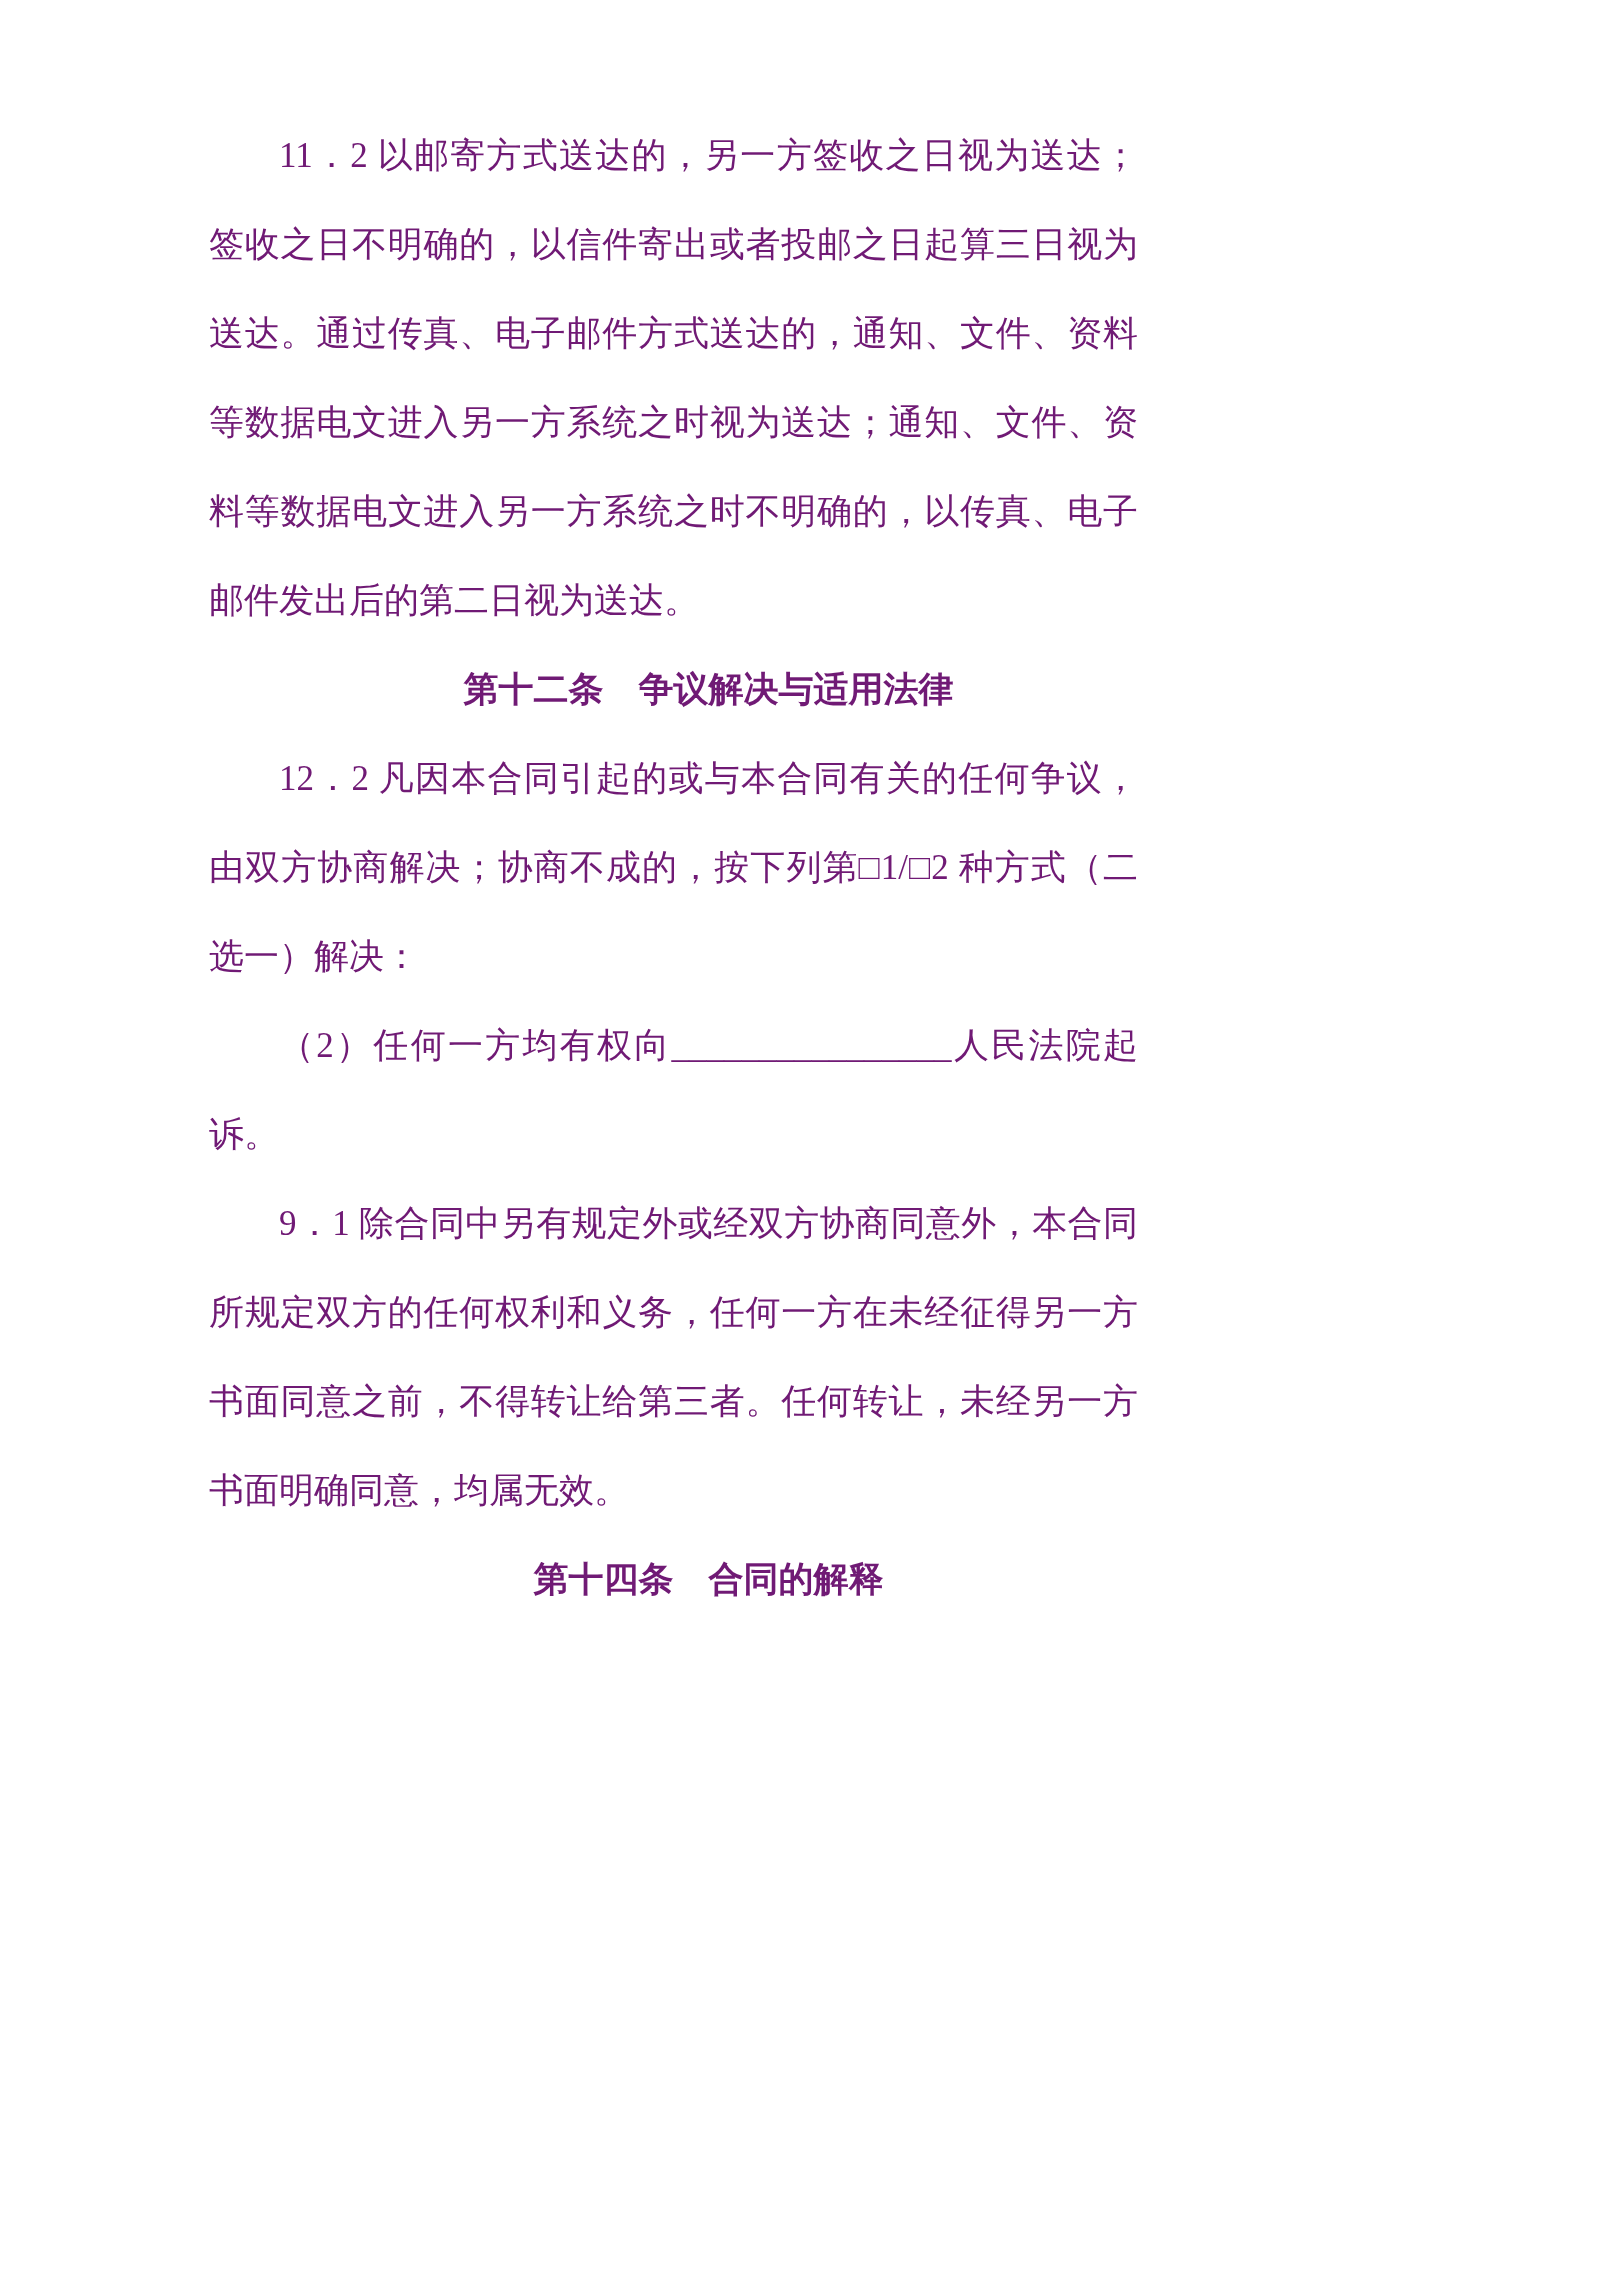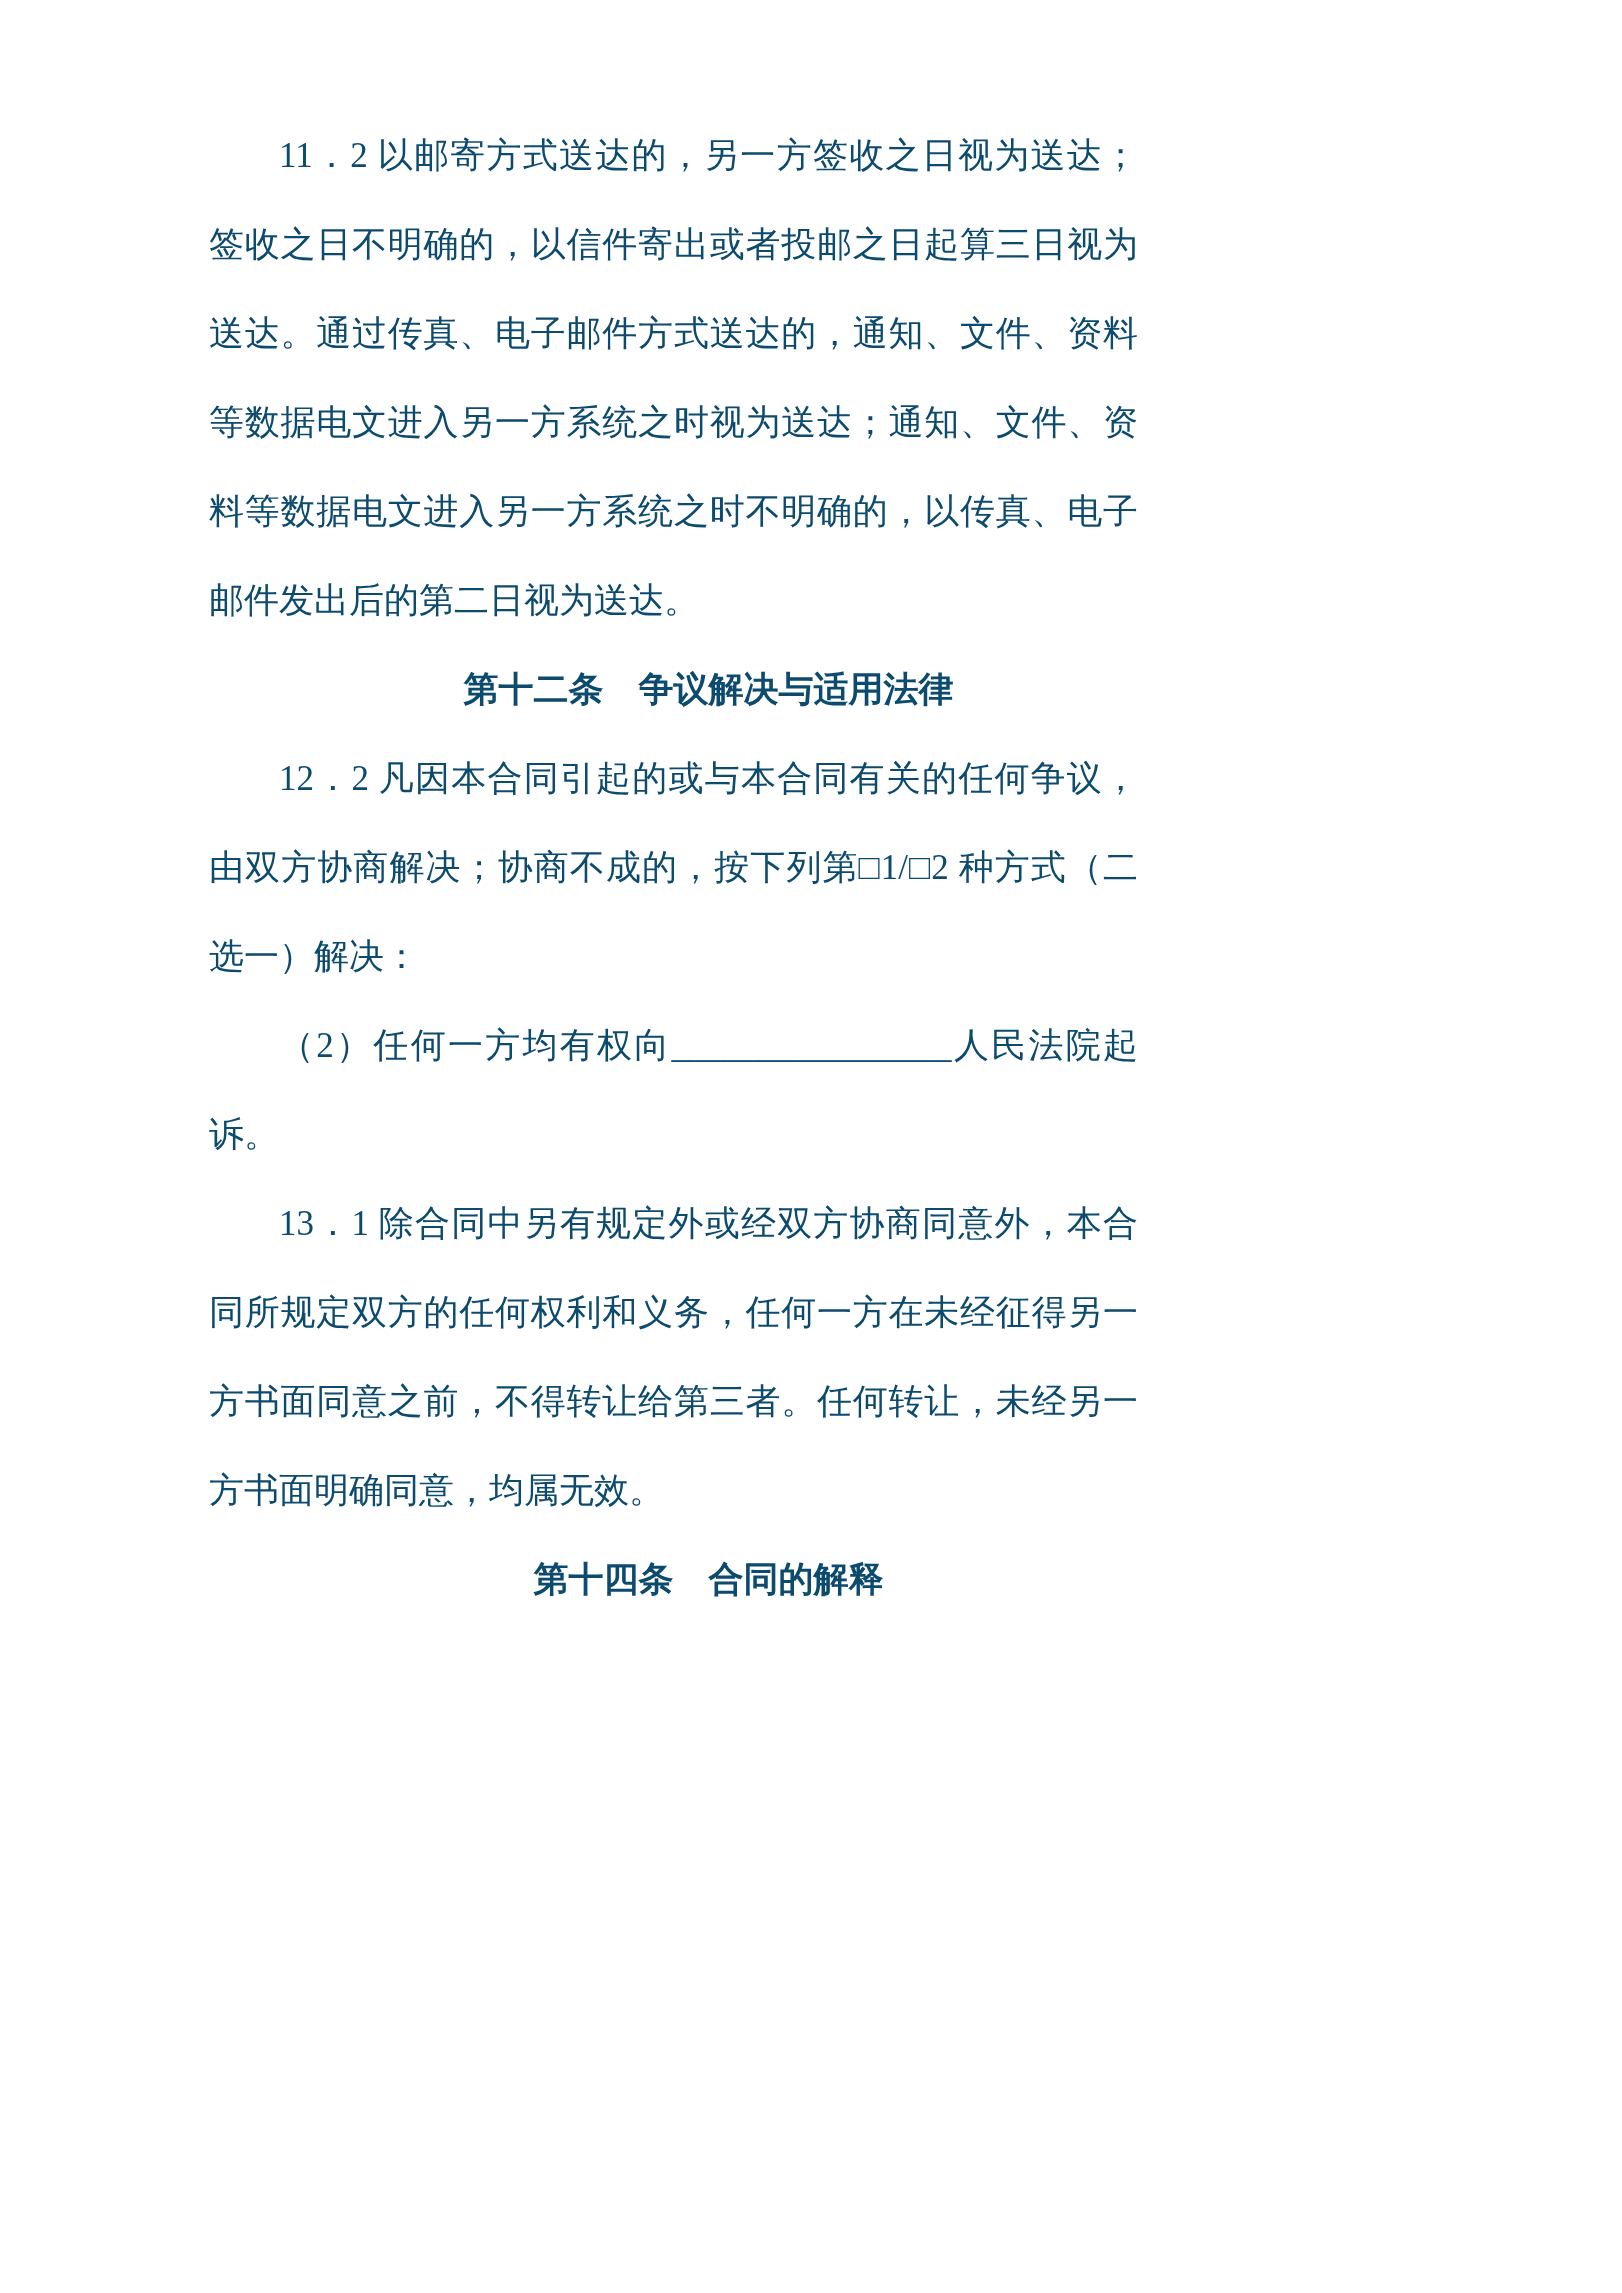--- a/index.html
+++ b/index.html
@@ -7,21 +7,21 @@
     padding: 0;
     background: #ffffff;
   }
   .page {
     position: relative;
     width: 1329px;
     height: 2294px;
     box-sizing: border-box;
     padding: 111px 191px 0 209px;
     background: #ffffff;
-    color: #0c4a6e;
+    color: #701a75;
     font-family: "Liberation Serif", "DejaVu Serif", serif;
     font-size: 35px;
     overflow: hidden;
   }
   .para, .heading {
     margin: 0;
     padding: 0;
     line-height: 89px;
     text-indent: 2em;
     text-align: justify;
@@ -40,18 +40,18 @@
 
   <p class="heading">第十二条　争议解决与适用法律</p>
 
 
   <p class="para">12．2 凡因本合同引起的或与本合同有关的任何争议，由双方协商解决；协商不成的，按下列第□1/□2 种方式（二选一）解决：</p>
 
 
   <p class="para">（2）任何一方均有权向________________人民法院起诉。</p>
 
 
-  <p class="para">13．1 除合同中另有规定外或经双方协商同意外，本合同所规定双方的任何权利和义务，任何一方在未经征得另一方书面同意之前，不得转让给第三者。任何转让，未经另一方书面明确同意，均属无效。</p>
+  <p class="para">9．1 除合同中另有规定外或经双方协商同意外，本合同所规定双方的任何权利和义务，任何一方在未经征得另一方书面同意之前，不得转让给第三者。任何转让，未经另一方书面明确同意，均属无效。</p>
 
   <p class="heading">第十四条　合同的解释</p>
 
 </div>
 
 
 </body></html>

